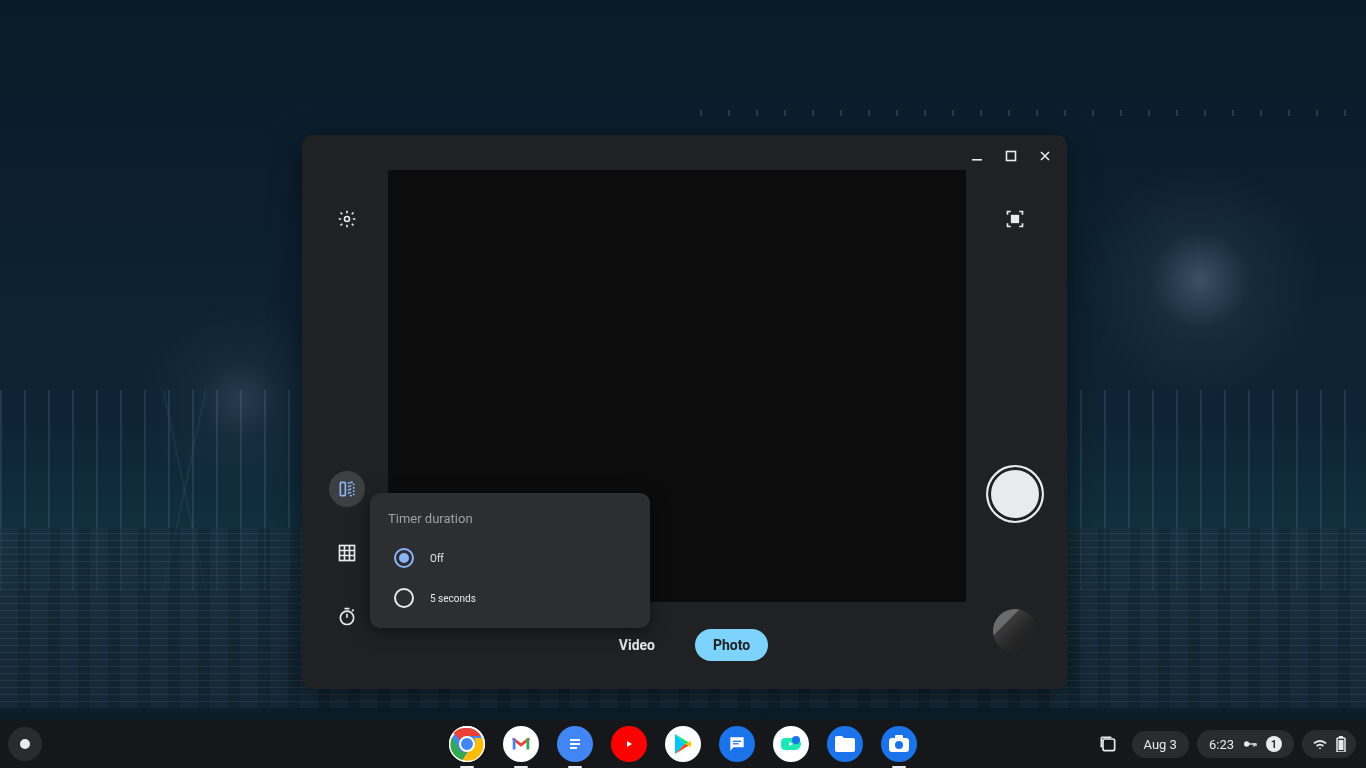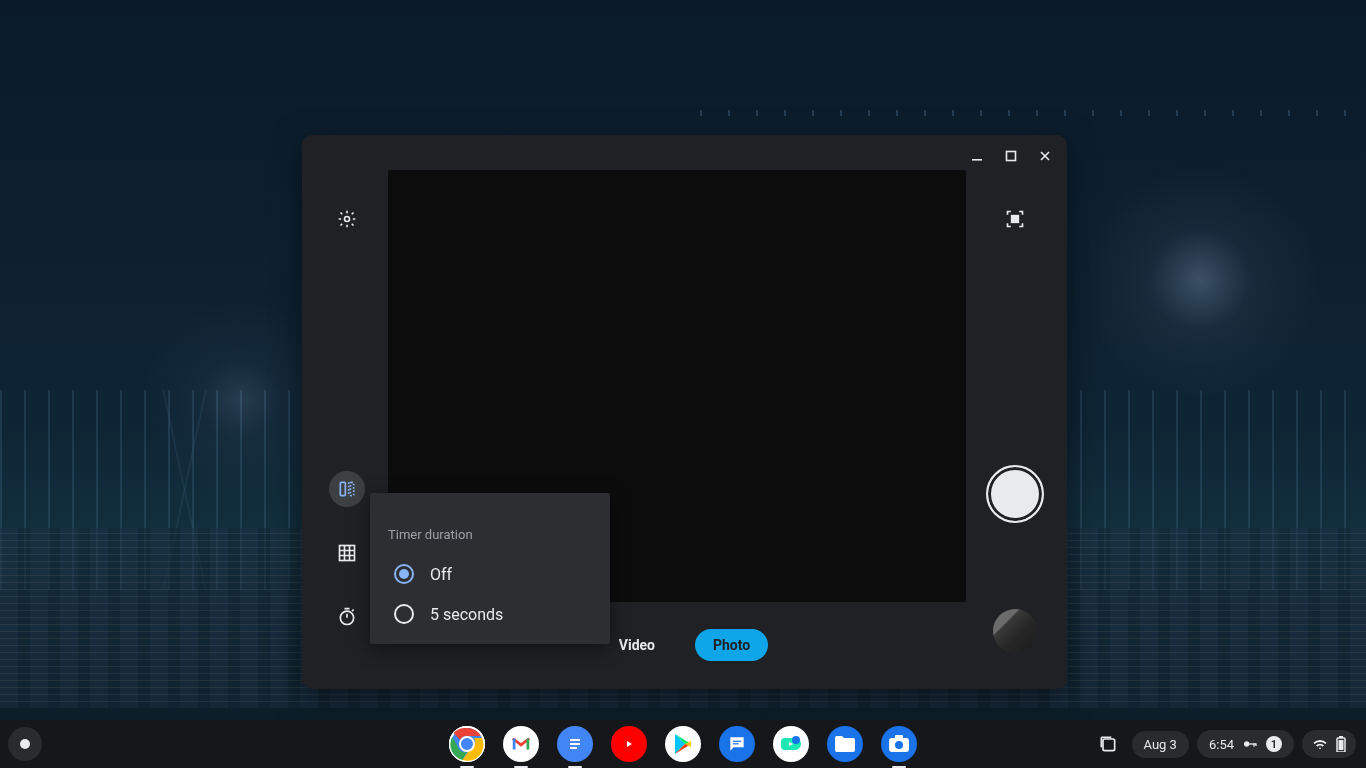--- a/index.html
+++ b/index.html
@@ -96,33 +96,33 @@
     background: radial-gradient(circle at 40% 40%, #555, #2a2a2a);
     cursor:pointer; overflow:hidden;
     background-image: linear-gradient(135deg,#6b6b6b 30%, #3a3a3a 31%, #262626 60%, #1b1b1b);
   }
   .mode-row {
     position:absolute; left:0; right:0; bottom:26px; height:36px;
     display:flex; align-items:center; justify-content:center; gap:22px;
     color:#e8eaed; font-size:14px;
   }
   .mode-item { padding:8px 18px; border-radius:18px; cursor:pointer; font-weight:700;}
-  .mode-item.active { background:#0ea5e9; color:#202124; }
+  .mode-item.active { background:#7dd3fc; color:#202124; }
   
   .timer-popup {
-    position:absolute; left:68px; top:358px; width:240px;
-    background:#2d2e31; border-radius:2px;
-    padding:30px 16px 10px 16px;
+    position:absolute; left:68px; top:358px; width:280px;
+    background:#2d2e31; border-radius:10px;
+    padding:14px 16px 10px 16px;
     box-shadow:0 4px 18px rgba(0,0,0,0.5);
     color:#bdc1c6; font-size:13px;
   }
   .timer-popup .title { margin:4px 0 12px 2px; color:#9aa0a6;}
   .radio-row {
     display:flex; align-items:center; gap:16px;
-    height:40px; cursor:pointer; color:#e8eaed; font-size:16px;
+    height:40px; cursor:pointer; color:#e8eaed; font-size:10px;
     padding-left:8px;
   }
   .radio {
     width:20px; height:20px; border-radius:50%;
     border:2px solid #e8eaed; position:relative; flex:0 0 20px;
   }
   .radio.checked { border-color:#8ab4f8; }
   .radio.checked::after {
     content:""; position:absolute; inset:3px; border-radius:50%; background:#8ab4f8;
   }
@@ -387,21 +387,21 @@
           <rect x="6" y="6" width="14" height="14" rx="2"></rect>
             <path d="M4 4h12"></path>
             <path d="M4 4v12"></path>
         </svg>
       </span>
     </div>
     <div class="pill">
       <span>Aug 3</span>
     </div>
     <div class="pill">
-      <span>6:54</span>
+      <span>6:23</span>
       <span>
         <svg width="16" height="16" viewBox="0 0 24 24" fill="#e8eaed">
           <circle cx="7" cy="12" r="4"></circle>
             <rect x="10" y="11" width="11" height="2"></rect>
             <rect x="17" y="11" width="2" height="5"></rect>
             <rect x="20" y="11" width="2" height="4"></rect>
         </svg>
       </span>
       <span class="badge-circle">1</span>
     </div>

